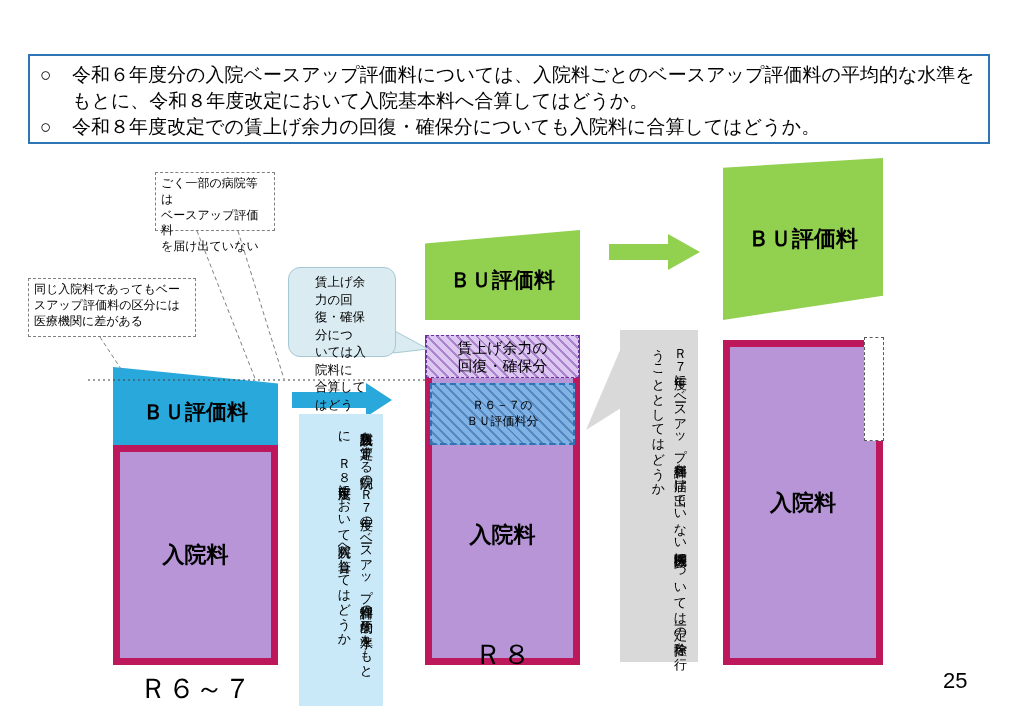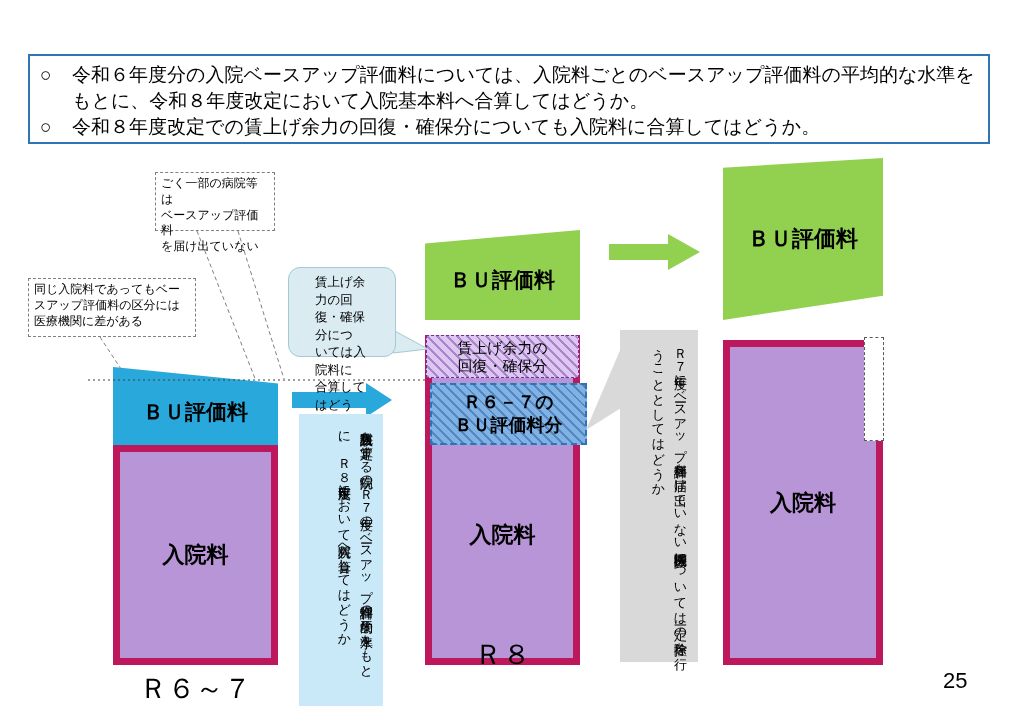--- a/index.html
+++ b/index.html
@@ -51,25 +51,25 @@
     font-size:22px; font-weight:bold;
   }
   .strip-hatch {
     left:426px; top:335px; width:153px; height:43px;
     border:1.5px dashed #7030A0;
     background:repeating-linear-gradient(45deg, rgba(112,48,160,.45) 0 2px, transparent 2px 7px), #DCC7F0;
     display:flex; align-items:center; justify-content:center; text-align:center;
     font-size:15px; line-height:1.2; white-space:pre-line;
   }
   .bu-hatch {
-    left:430px; top:383px; width:157px; height:62px;
+    left:430px; top:383px; width:145px; height:62px;
     border:2px dashed #2E74B5;
     background:repeating-linear-gradient(45deg, rgba(28,69,135,.40) 0 2px, transparent 2px 7px), #7FB2E5;
     display:flex; align-items:center; justify-content:center; text-align:center;
-    font-size:18px; font-weight:bold; line-height:1.3; white-space:pre-line;
+    font-size:12px; font-weight:normal; line-height:1.3; white-space:pre-line;
   }
   .notch {
     left:864px; top:337px; width:20px; height:104px;
     background:#fff; border:1.5px dashed #595959;
   }
   
   .callout-dashed {
     position:absolute; border:1.5px dashed #808080; background:#fff;
     font-size:12px; line-height:1.32; padding:3px 5px; white-space:pre-line;
     box-sizing:border-box;

